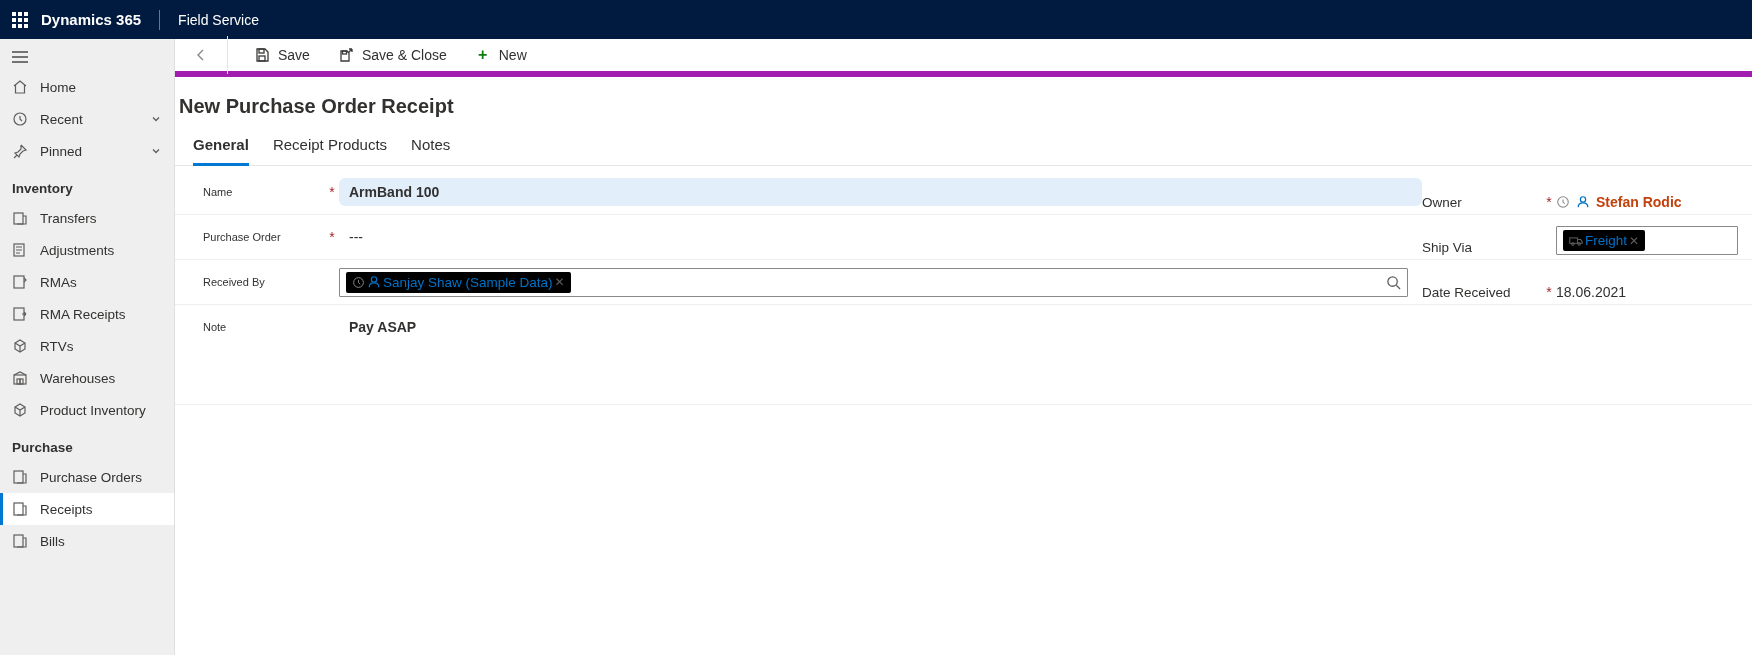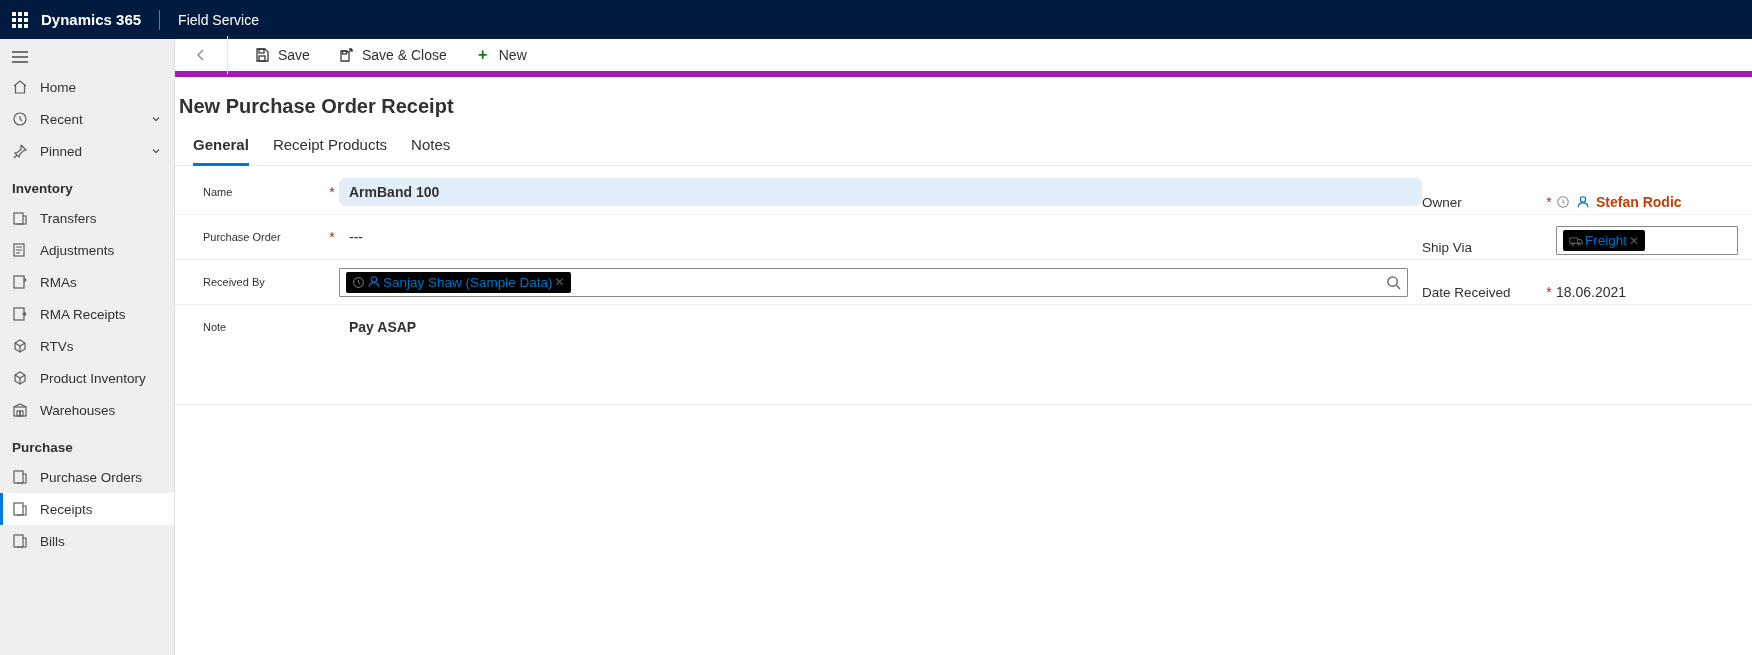--- a/index.html
+++ b/index.html
@@ -178,36 +178,36 @@
           <svg width="16" height="16" viewBox="0 0 16 16" fill="none" stroke="currentColor" stroke-width="1.2">
             <path d="M3 5 L8 2 L13 5 L13 11 L8 14 L3 11 Z"></path>
             <path d="M3 5 L8 8 L13 5 M8 8 V14"></path>
           </svg>
         </span>
       <span>RTVs</span>
     </div>
     <div class="nav-item">
       <span class="nav-icon">
           <svg width="16" height="16" viewBox="0 0 16 16" fill="none" stroke="currentColor" stroke-width="1.2">
-            <path d="M3 5 L8 2 L13 5 L13 11 L8 14 L3 11 Z"></path>
-            <path d="M3 5 L8 8 L13 5 M8 8 V14"></path>
-          </svg>
-        </span>
-      <span>Product Inventory</span>
-    </div>
-    <div class="nav-item">
-      <span class="nav-icon">
-          <svg width="16" height="16" viewBox="0 0 16 16" fill="none" stroke="currentColor" stroke-width="1.2">
             <rect x="2" y="5" width="12" height="9"></rect>
             <path d="M2 5 L8 2 L14 5"></path>
             <rect x="5" y="9" width="3" height="5"></rect>
             <rect x="8" y="9" width="3" height="5"></rect>
           </svg>
         </span>
       <span>Warehouses</span>
+    </div>
+    <div class="nav-item">
+      <span class="nav-icon">
+          <svg width="16" height="16" viewBox="0 0 16 16" fill="none" stroke="currentColor" stroke-width="1.2">
+            <path d="M3 5 L8 2 L13 5 L13 11 L8 14 L3 11 Z"></path>
+            <path d="M3 5 L8 8 L13 5 M8 8 V14"></path>
+          </svg>
+        </span>
+      <span>Product Inventory</span>
     </div>
 
     <div class="nav-group">Purchase</div>
     <div class="nav-item">
       <span class="nav-icon">
           <svg width="16" height="16" viewBox="0 0 16 16" fill="none" stroke="currentColor" stroke-width="1.2">
             <rect x="2" y="2" width="9" height="12"></rect>
             <path d="M11 5 H14 V14 H5"></path>
           </svg>
         </span>

